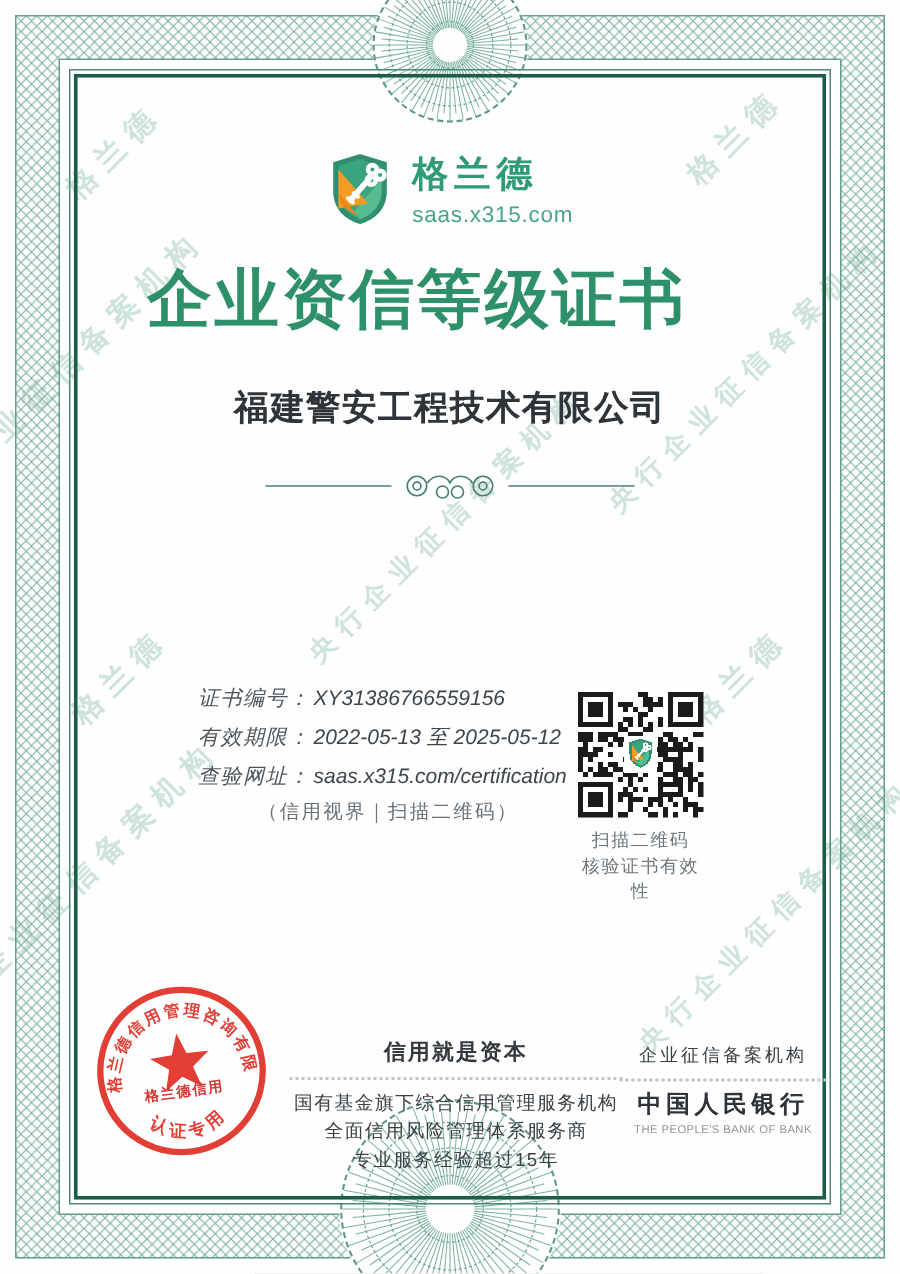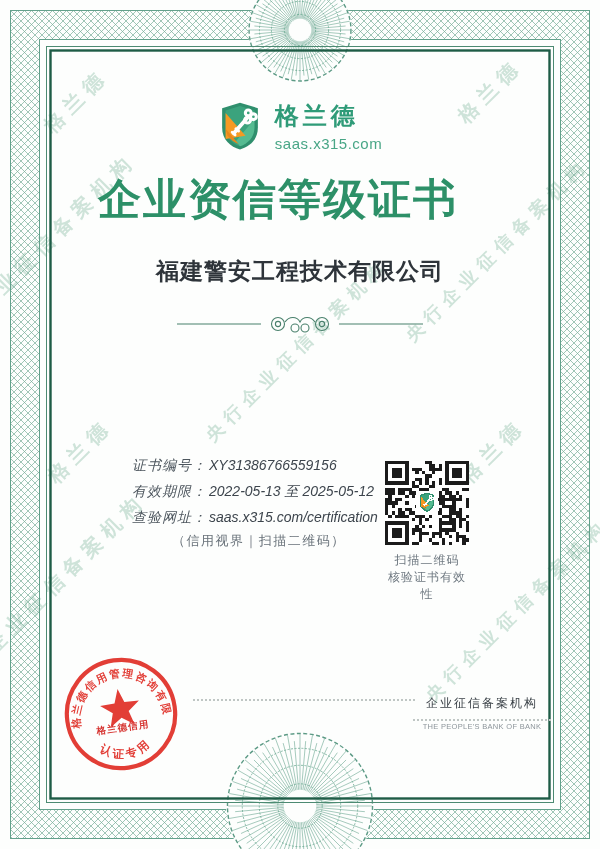--- a/index.html
+++ b/index.html
@@ -546,23 +546,30 @@
       <text font-size="14" font-weight="bold" fill="#e03028" letter-spacing="2.5">
         <textPath href="#arcTop" startOffset="50%" text-anchor="middle">青岛格兰德信用管理咨询有限公司</textPath>
       </text>
       <text x="80" y="102" font-size="12.5" font-weight="bold" fill="#d42723" text-anchor="middle" letter-spacing="1.5">格兰德信用</text>
       <text font-size="15" font-weight="bold" fill="#e03028" letter-spacing="4">
         <textPath href="#arcBot" startOffset="50%" text-anchor="middle">认证专用</textPath>
       </text>
     </svg>
 
     <div class="footer-center">
+      <div class="fc-head">信用就是资本</div>
       <div class="dotline"></div>
+      <div class="fc-lines">
+        <div>国有基金旗下综合信用管理服务机构</div>
+        <div>全面信用风险管理体系服务商</div>
+        <div>专业服务经验超过15年</div>
+      </div>
     </div>
 
     <div class="footer-right">
       <div class="fr-title">企业征信备案机构</div>
       <div class="dotline"></div>
+      <div class="fr-bank">中国人民银行</div>
       <div class="fr-en">THE PEOPLE'S BANK OF BANK</div>
     </div>
 
   </div>
 </div>
 
 </body></html>

